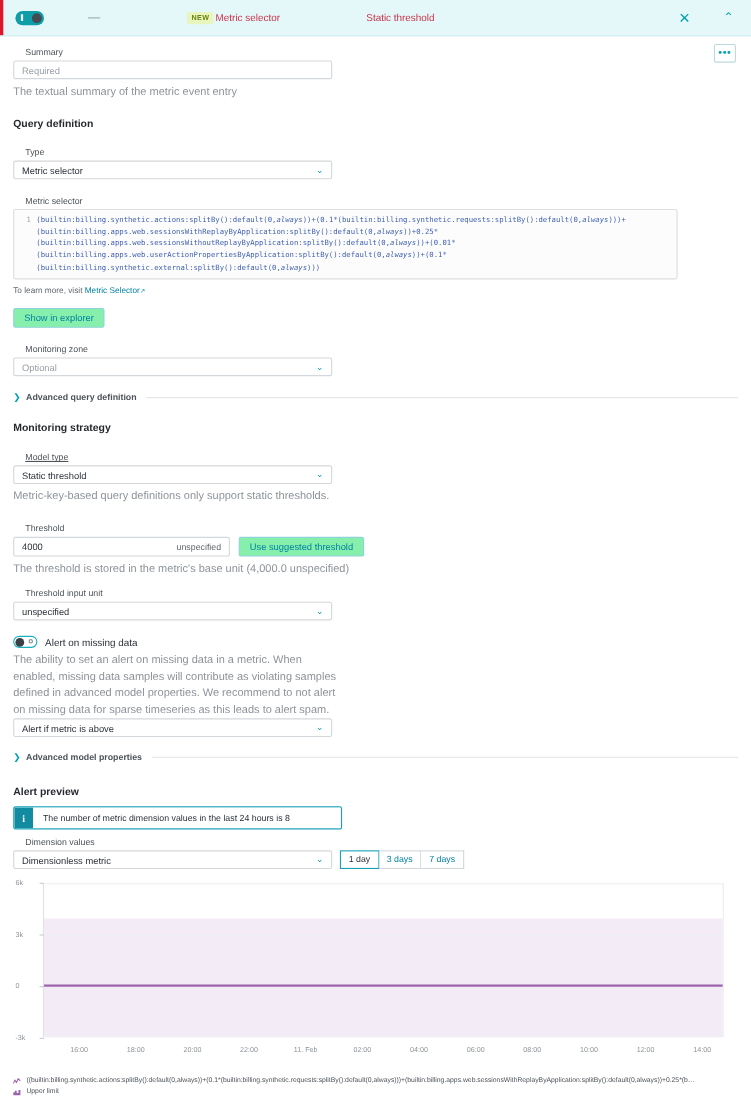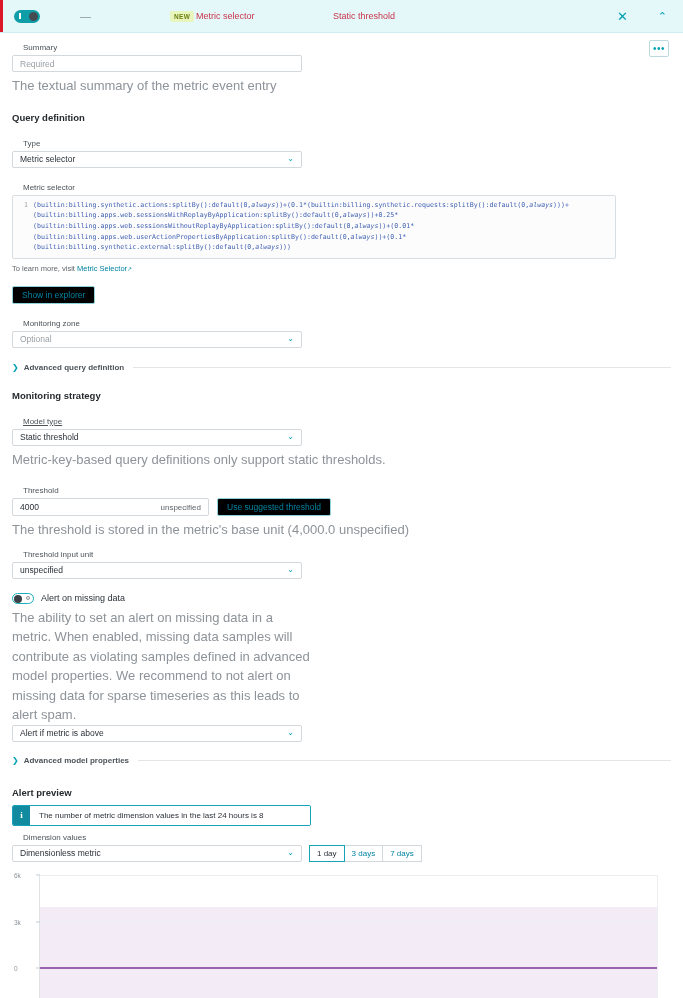--- a/index.html
+++ b/index.html
@@ -66,21 +66,21 @@
     position: absolute; right: 14px; top: 7px;
     width: 20px; height: 17px; border: 1px solid #bcd9dd; border-radius: 2px;
     background: #fff; display: flex; align-items: center; justify-content: center;
     cursor: pointer;
   }
   .kebab-btn span {
     color: #00a1b2; font-size: 10px; line-height: 4px; letter-spacing: .5px;
   }
 
   .fld-label { font-size: 8px; color: #4c5359; margin: 0 0 3px 0; padding-left: 11px; }
-  .hint { font-size: 13px; color: #8d9399; margin-top: 4px; line-height: 1.5; }
+  .hint { font-size: 10px; color: #8d9399; margin-top: 4px; line-height: 1.5; }
   .section-title { font-size: 9.5px; font-weight: bold; color: #262a2e; margin: 14px 0 0 0; }
 
   .input-box, .select-box {
     width: 290px; height: 17px;
     border: 1px solid #d3d8dc; border-radius: 2px; background: #fff;
     font-size: 8.5px; color: #2b3138;
     display: flex; align-items: center; padding: 0 7px;
   }
   .input-box .ph { color: #9aa0a6; }
   .select-box { justify-content: space-between; cursor: pointer; }
@@ -103,21 +103,21 @@
     color: #4061b0; line-height: 1.62; white-space: pre-wrap; word-break: break-all;
   }
   .code i { font-style: italic; }
 
   .learn { font-size: 7.5px; color: #60666c; margin-top: 5px; }
   .learn a { color: #0083a2; text-decoration: none; }
 
   .btn-outline {
     display: inline-flex; align-items: center; justify-content: center;
     height: 18px; padding: 0 9px;
-    border: 1px solid #8fd3da; border-radius: 2px; background: #000000;
+    border: 1px solid #8fd3da; border-radius: 2px; background: #86efac;
     color: #0083a2; font-size: 8.5px; cursor: pointer;
   }
 
   .collapse-row {
     display: flex; align-items: center; gap: 5px;
     margin-top: 14px; cursor: pointer;
   }
   .collapse-row .chev { color: #00a1b2; font-size: 8px; }
   .collapse-row .txt { font-size: 8px; color: #4c5359; white-space: nowrap; font-weight: bold; }
   .collapse-row .rule { flex: 1; height: 1px; background: #e2e6e9; margin-left: 4px; }

